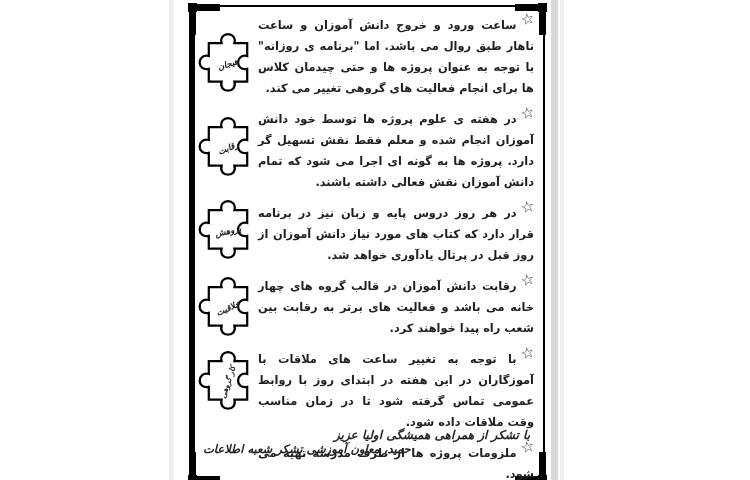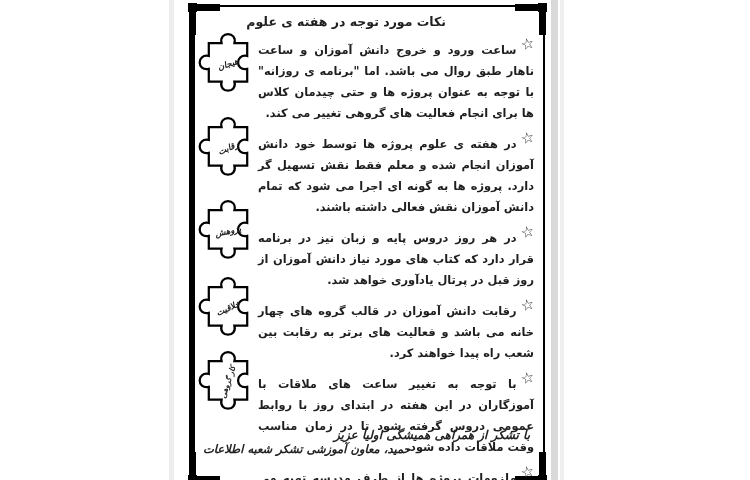--- a/index.html
+++ b/index.html
@@ -111,30 +111,29 @@
   <span class="plabel">خلاقیت</span>
 </div>
 <div class="puzzle p5">
   <svg width="64" height="76" viewBox="0 0 100 115">
     <path d="M20,25 L40,25 C35,6 65,6 60,25 L80,25 L80,45 C61,41 61,69 80,65 L80,85 L60,85 C65,104 35,104 40,85 L20,85 L20,65 C1,69 1,41 20,45 Z" fill="#ffffff" stroke="#000000" stroke-width="3.5"></path>
   </svg>
   <span class="plabel">کار گروهی</span>
 </div>
 
 <div class="content">
-  <div class="title">نکات مورد توجه در هفته ی علوم</div>
 
   <p class="para"><span class="star">☆</span><span>ساعت ورود و خروج دانش آموزان و ساعت ناهار  طبق روال می باشد. اما "برنامه ی روزانه"  با توجه به عنوان پروژه ها و حتی چیدمان کلاس ها برای انجام فعالیت های گروهی تغییر می کند.</span></p>
 
   <p class="para"><span class="star">☆</span><span>در هفته ی علوم پروژه ها توسط خود دانش آموزان انجام شده و معلم فقط نقش تسهیل گر دارد. پروژه ها به گونه ای اجرا می شود که تمام دانش آموزان نقش فعالی داشته باشند.</span></p>
 
   <p class="para"><span class="star">☆</span><span>در هر روز دروس پایه و زبان نیز در برنامه قرار دارد که کتاب های مورد نیاز دانش آموزان از روز قبل در پرتال یادآوری خواهد شد.</span></p>
 
   <p class="para"><span class="star">☆</span><span>رقابت دانش آموزان در قالب گروه های چهار خانه می باشد و فعالیت های برتر به رقابت بین شعب راه پیدا خواهند کرد.</span></p>
 
-  <p class="para"><span class="star">☆</span><span>با توجه به تغییر ساعت های ملاقات با آموزگاران در این هفته در ابتدای روز با روابط عمومی دروس گرفته شود تا در زمان مناسب  وقت ملاقات داده شود.</span></p>
+  <p class="para"><span class="star">☆</span><span>با توجه به تغییر ساعت های ملاقات با آموزگاران در این هفته در ابتدای روز با روابط عمومی تماس گرفته شود تا در زمان مناسب  وقت ملاقات داده شود.</span></p>
 
   <p class="para"><span class="star">☆</span><span>ملزومات پروژه ها از طرف مدرسه تهیه می شود.</span></p>
 
 </div>
 
 <div class="footer-thanks">با تشکر از همراهی همیشگی اولیا عزیز</div>
 <div class="footer-sign">حمید، معاون آموزشی تشکر شعبه اطلاعات</div>
 
 </body></html>

